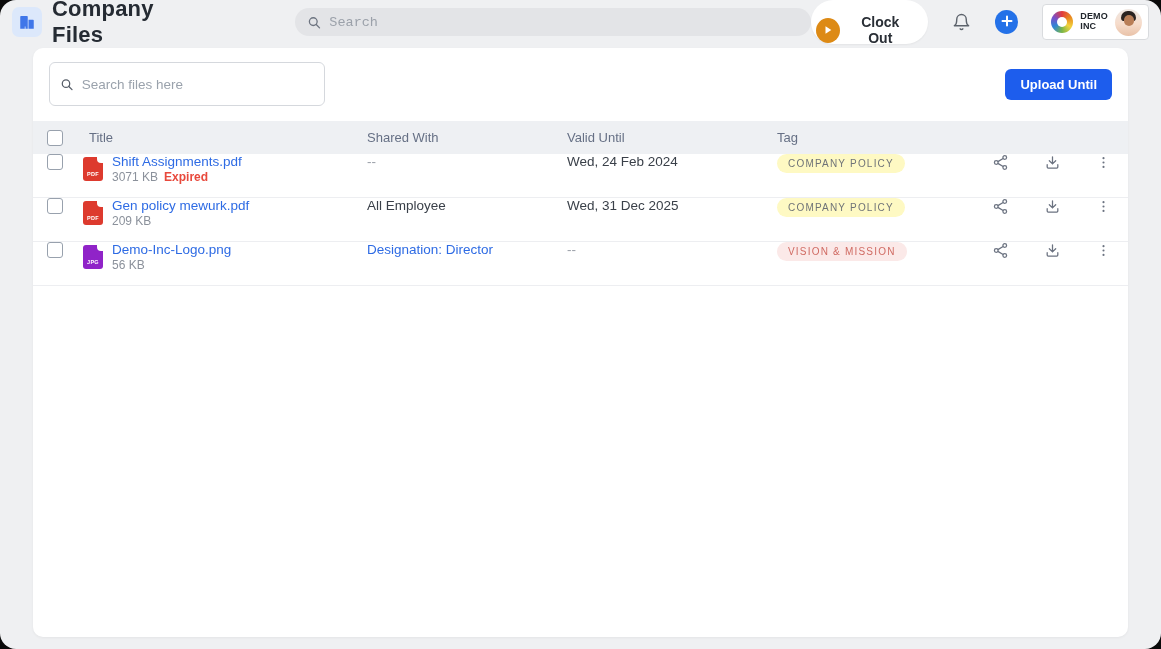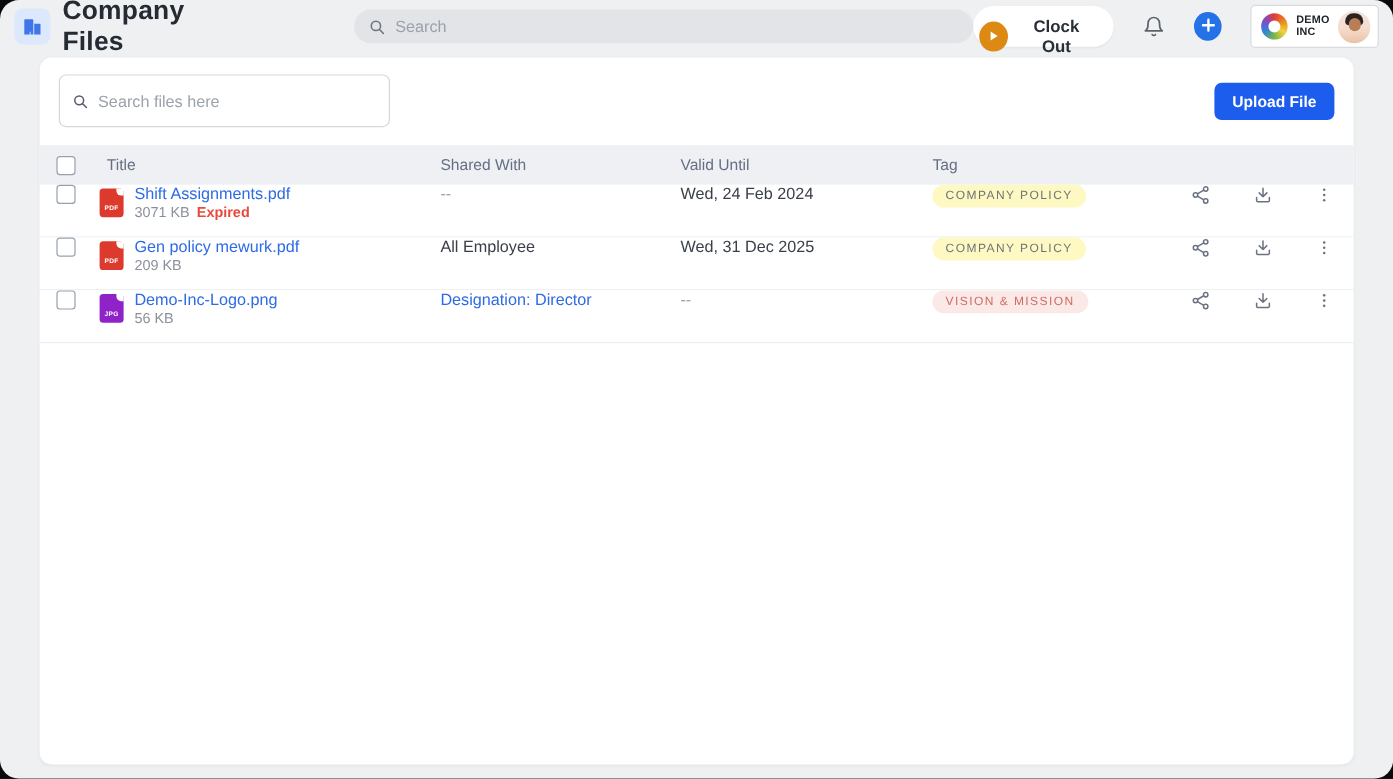--- a/index.html
+++ b/index.html
@@ -14,26 +14,26 @@
     width:30px; height:30px; border-radius:7px; background:#dce8fb;
     display:flex; align-items:center; justify-content:center; flex:none;
   }
   .page-title { font-size:22px; font-weight:700; color:#252b33; margin-left:10px; letter-spacing:.2px; }
   .global-search {
     margin-left:86px; width:522px; height:28px; border-radius:999px; background:#e3e4e7;
     display:flex; align-items:center; gap:8px; padding:0 12px; color:#9ba1aa;
   }
   .global-search input {
     border:none; outline:none; background:transparent; font-size:13.5px; width:100%;
-    font-family:Liberation Sans, sans-serif; color:#4c1d95;
+    font-family:Liberation Mono, monospace; color:#4c1d95;
   }
   .global-search input::placeholder { color:#9ba1aa; }
   .top-right { margin-left:auto; display:flex; align-items:center; gap:24px; }
   .clockout-btn {
-    background:#fff; border:none; border-radius:999px; height:34px;
+    background:#fff; border:none; border-radius:999px; height:44px;
     display:flex; align-items:center; gap:9px; padding:16px 16px 0 5px;
     font-family:"Liberation Sans", sans-serif; font-size:14px; font-weight:600; color:#2a2f36;
     box-shadow:0 1px 2px rgba(0,0,0,.05); cursor:pointer;
   }
   .play-circle {
     width:25px; height:25px; border-radius:50%; background:#dd8a15;
     display:flex; align-items:center; justify-content:center;
   }
   .bell-btn { background:none; border:none; color:#5d636c; cursor:pointer; display:flex; }
   .plus-btn {
@@ -184,21 +184,21 @@
   <div class="card">
 
     <div class="toolbar">
       <div class="file-search">
         <svg width="15" height="15" viewBox="0 0 24 24" fill="none" stroke="#565d68" stroke-width="2.2" stroke-linecap="round">
           <circle cx="10.5" cy="10.5" r="6.5"></circle>
             <path d="M15.5 15.5L21 21"></path>
         </svg>
         <input type="text" placeholder="Search files here" style="">
       </div>
-      <button class="upload-btn">Upload File</button>
+      <button class="upload-btn">Upload Until</button>
     </div>
 
     <div class="thead">
       <div class="c-check">
           <span class="checkbox"></span>
         </div>
       <div class="c-title">Title</div>
       <div class="c-shared" style="color:#667085">Shared With</div>
       <div class="c-valid" style="color:#667085">Valid Until</div>
       <div class="c-tag">Tag</div>

